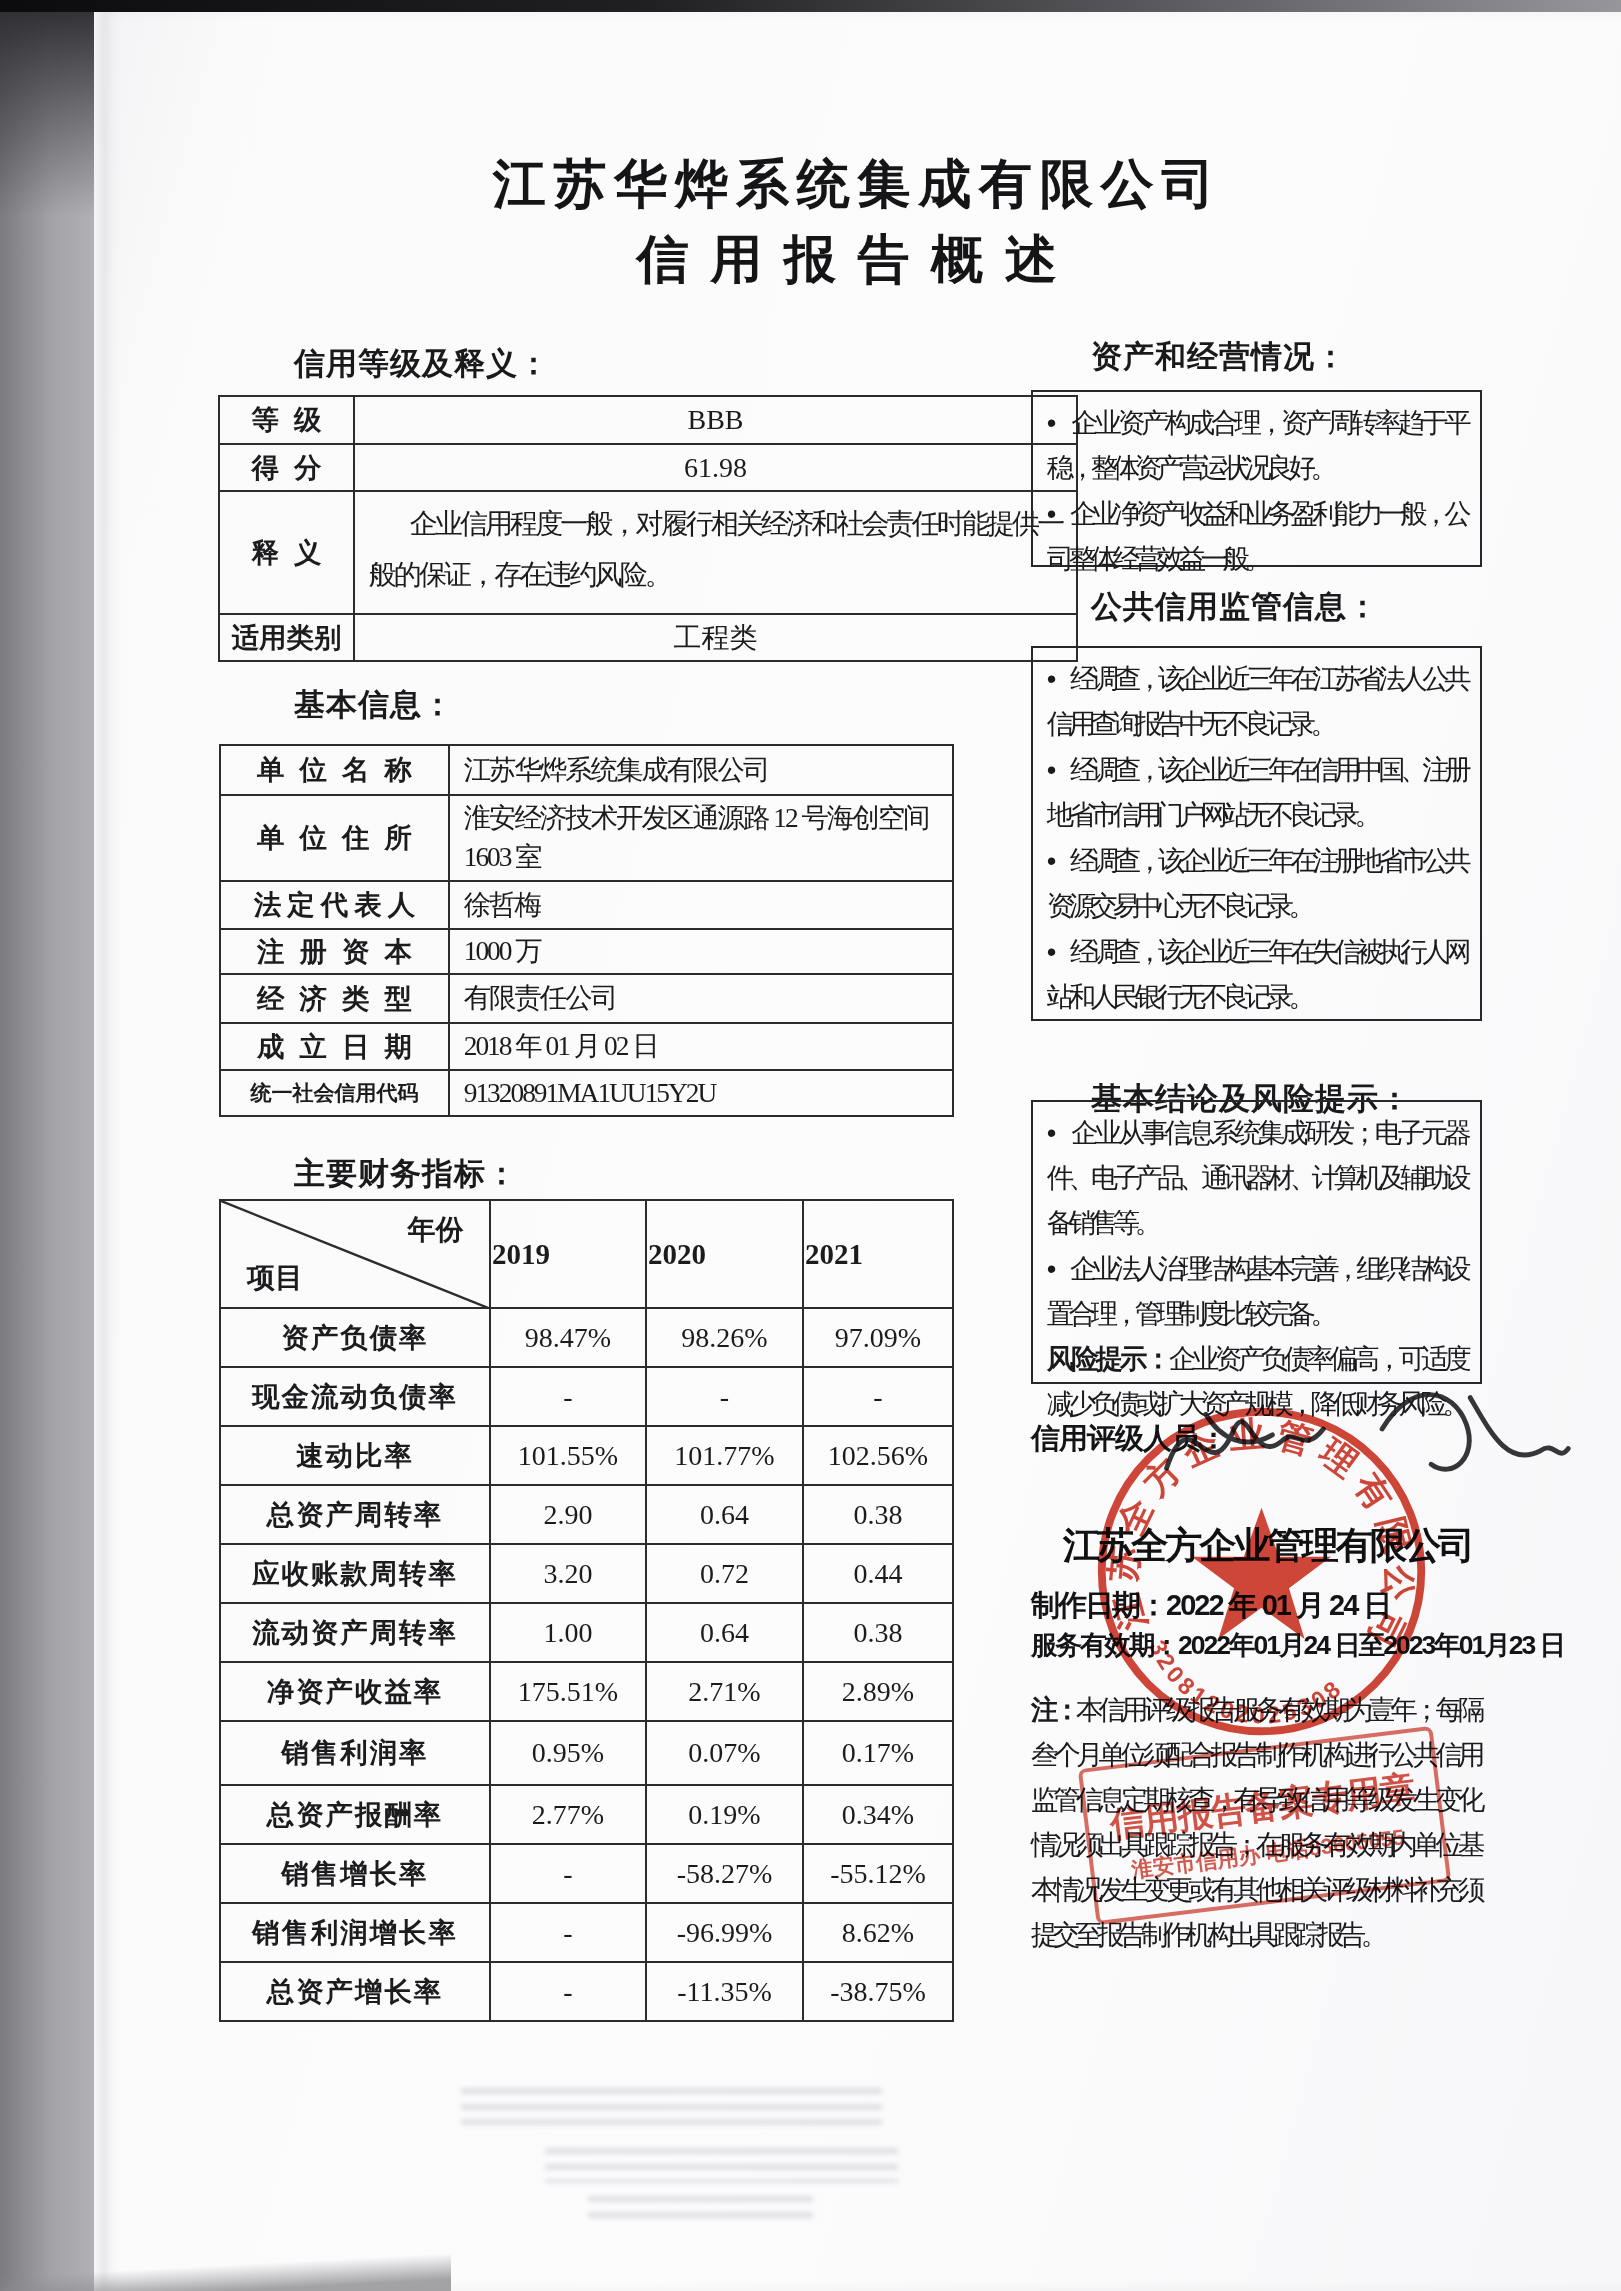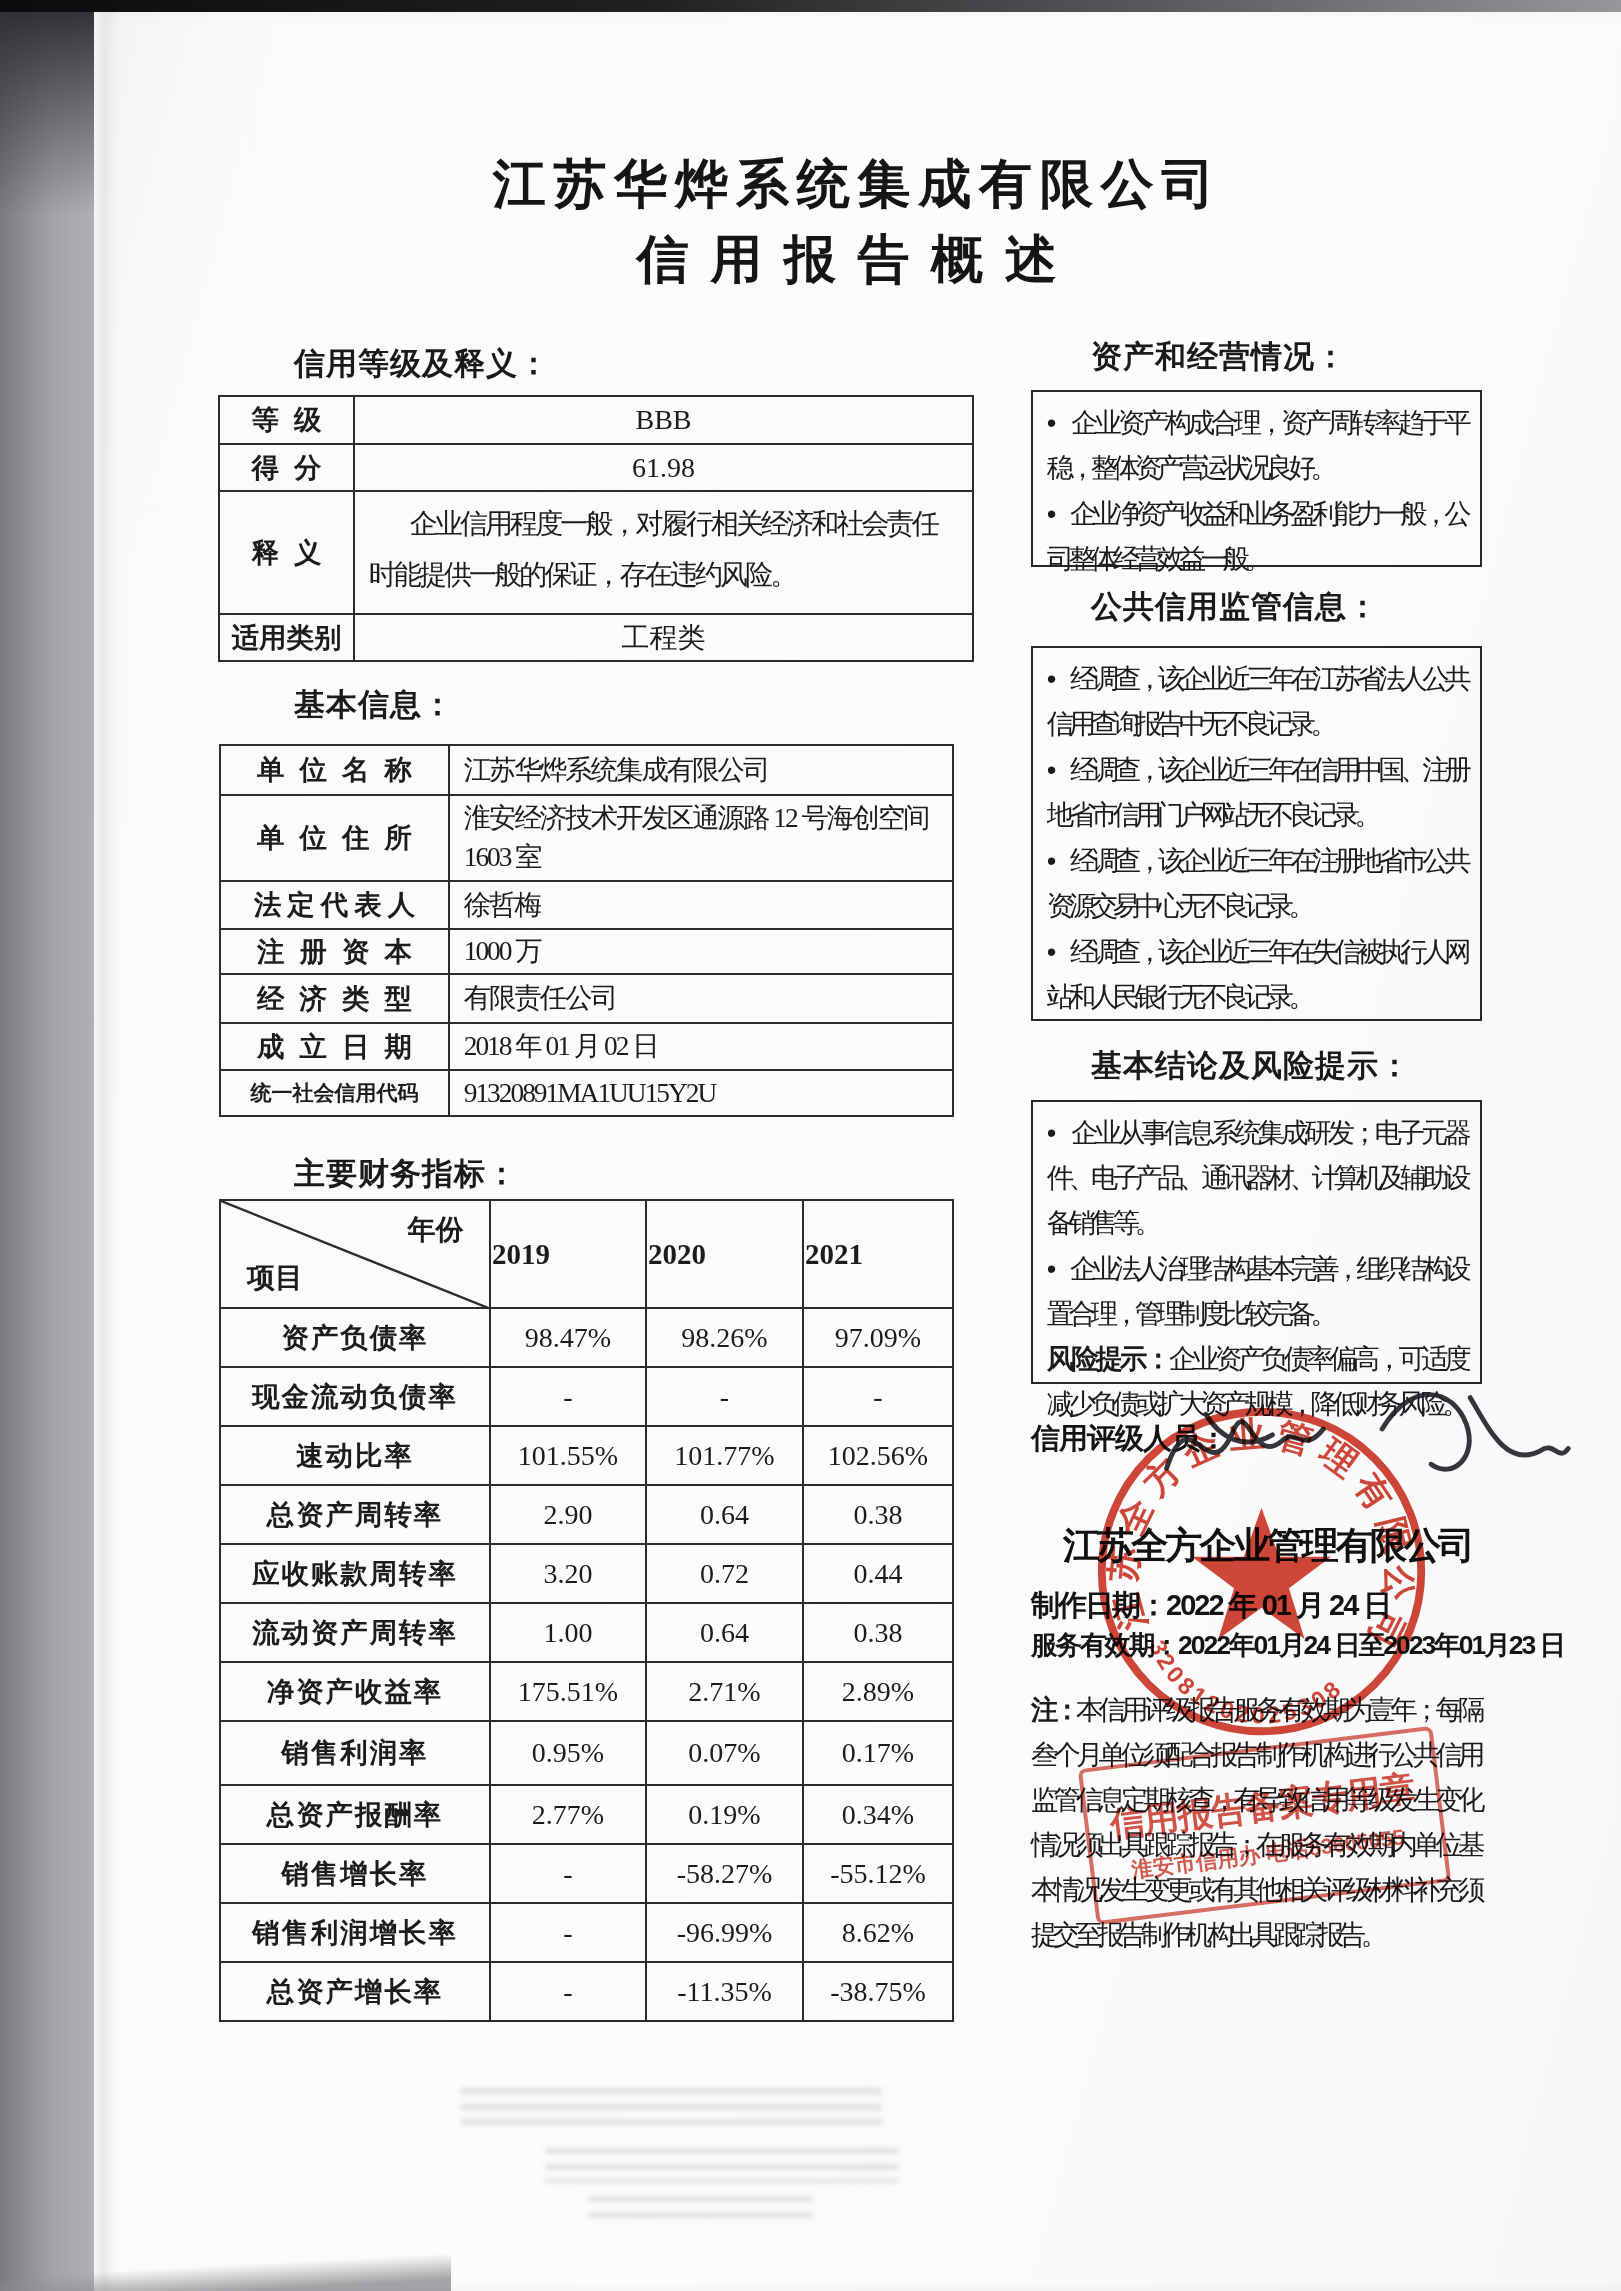--- a/index.html
+++ b/index.html
@@ -71,21 +71,21 @@
   <div class="abs edge-left-top"></div>
   <div class="abs page-sliver"></div>
   <div class="abs edge-top"></div>
   <div class="abs edge-bottom"></div>
 
   <div class="abs doc-title t1">江苏华烨系统集成有限公司</div>
   <div class="abs doc-title t2">信用报告概述</div>
 
   <div class="abs sec-h" style="left:294px;top:343px;">信用等级及释义：</div>
 
-  <table class="abs" style="left:218px;top:395px;width:756px;">
+  <table class="abs" style="left:218px;top:395px;width:860px;">
     <colgroup>
         <col style="width:135px">
         <col>
       </colgroup>
     <tbody>
         <tr style="height:48px">
       <td class="lbl ls4">等级</td>
       <td class="val">BBB</td>
     </tr>
     <tr style="height:47px">
@@ -250,21 +250,21 @@
   <div class="abs sec-h" style="left:1091px;top:586px;">公共信用监管信息：</div>
   <div class="abs rbox" style="left:1031px;top:646px;width:447px;height:371px;">
     <div class="inner">
       <p class="btext"><span class="blt">•</span><span>经调查，该企业近三年在江苏省法人公共信用查询报告中无不良记录。</span></p>
       <p class="btext"><span class="blt">•</span><span>经调查，该企业近三年在信用中国、注册地省市信用门户网站无不良记录。</span></p>
       <p class="btext"><span class="blt">•</span><span>经调查，该企业近三年在注册地省市公共资源交易中心无不良记录。</span></p>
       <p class="btext"><span class="blt">•</span><span>经调查，该企业近三年在失信被执行人网站和人民银行无不良记录。</span></p>
     </div>
   </div>
 
-  <div class="abs sec-h" style="left:1091px;top:1045px;">基本结论及风险提示：</div>
+  <div class="abs sec-h" style="left:1091px;top:1078px;">基本结论及风险提示：</div>
   <div class="abs rbox" style="left:1031px;top:1100px;width:447px;height:280px;">
     <div class="inner">
       <p class="btext"><span class="blt">•</span><span>企业从事信息系统集成研发；电子元器件、电子产品、通讯器材、计算机及辅助设备销售等。</span></p>
       <p class="btext"><span class="blt">•</span><span>企业法人治理结构基本完善，组织结构设置合理，管理制度比较完备。</span></p>
       <p class="btext risk"><b>风险提示：</b><span>企业资产负债率偏高，可适度减少负债或扩大资产规模，降低财务风险。</span></p>
     </div>
   </div>
 
   <div class="abs foot-line rater" style="left:1031px;top:1419px;">信用评级人员：</div>
 

